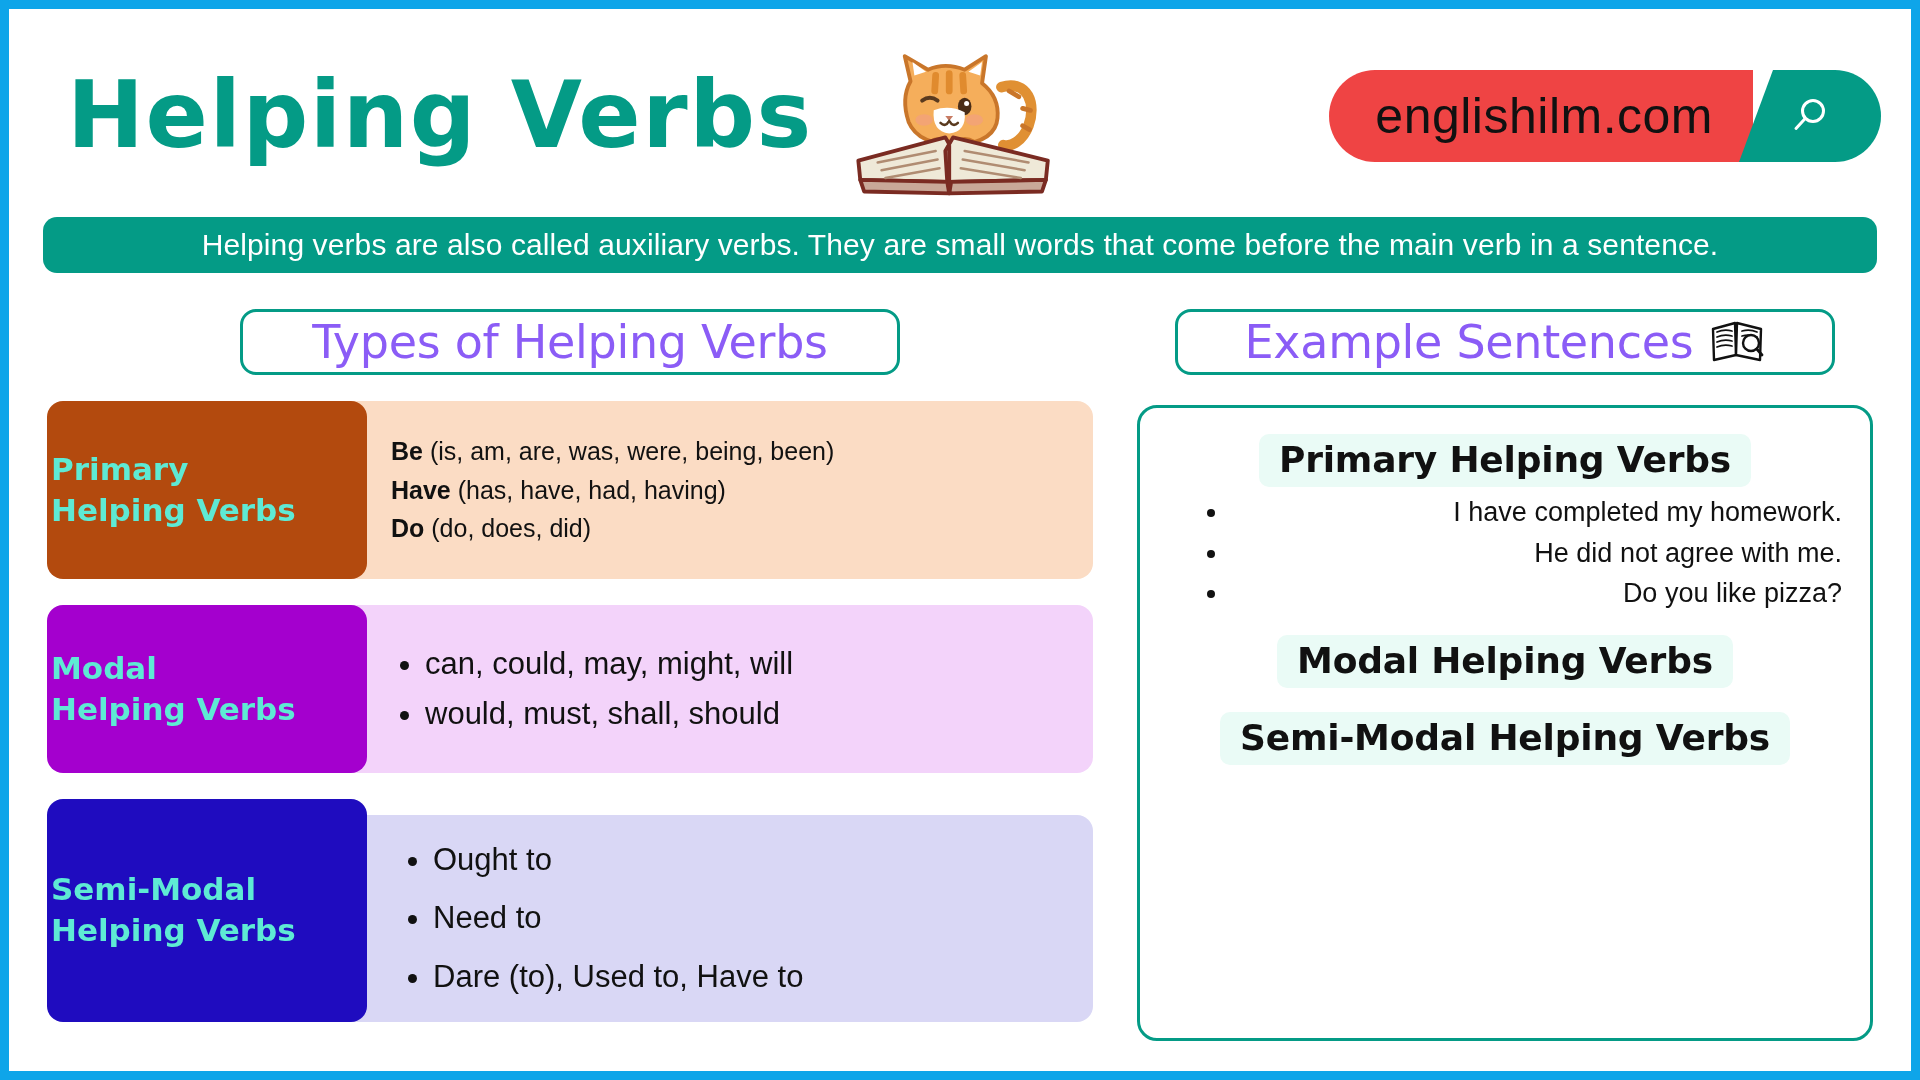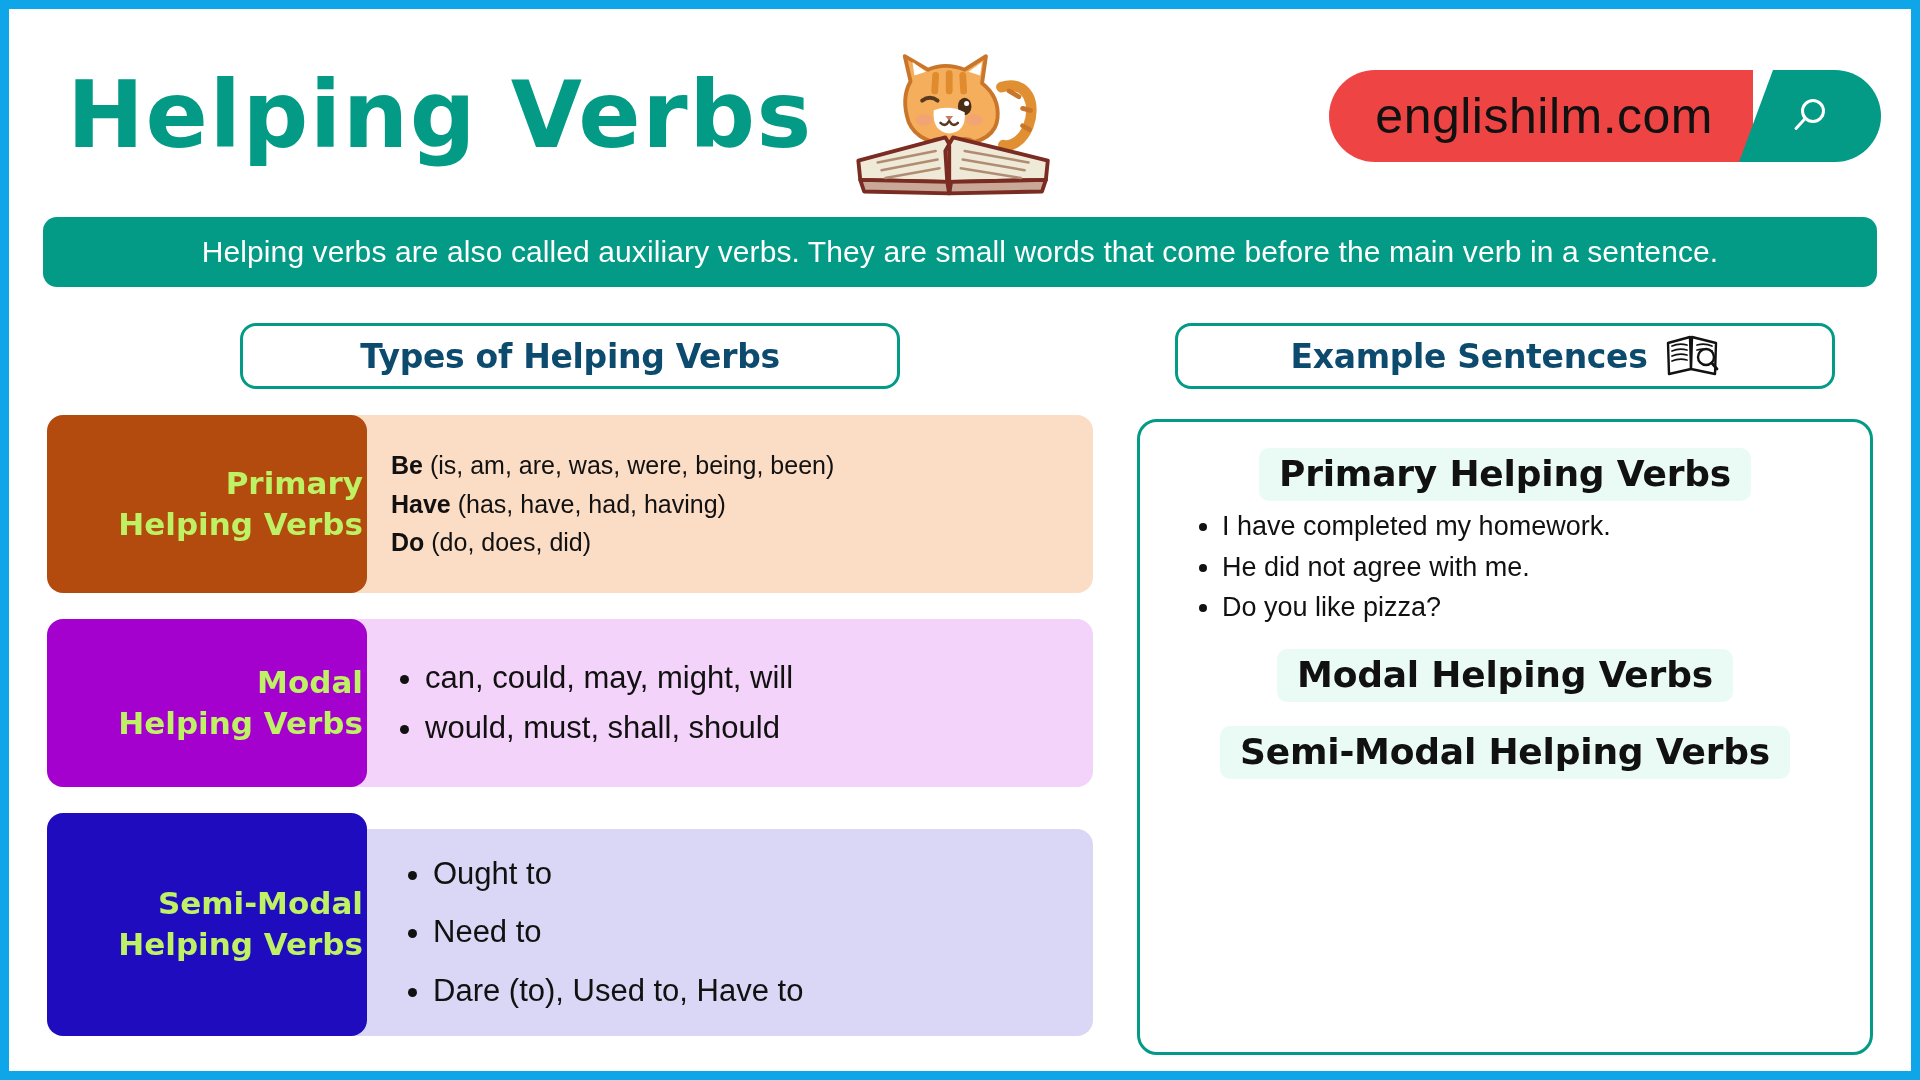--- a/index.html
+++ b/index.html
@@ -99,21 +99,21 @@
     padding: 0;
     cursor: pointer;
   }
   .searchbtn svg { display:block; }
 
   
   .banner {
     margin: 8px 6px 0 6px;
     background: #049B86;
     border-radius: 14px;
-    height: 70px;
+    height: 56px;
     display: flex;
     align-items: center;
     justify-content: center;
     padding: 0 20px;
     box-sizing: border-box;
   }
   .banner span {
     font-family: "Liberation Sans", sans-serif;
     color: #ffffff;
     font-size: 30px;
@@ -142,46 +142,46 @@
     justify-content: center;
     gap: 16px;
     margin: 0 auto;
     box-sizing: border-box;
     background: #ffffff;
   }
   .sechead.left-head  { width: 660px; }
   .sechead.right-head { width: 660px; }
   .sechead .txt {
     font-family: "DejaVu Sans", sans-serif;
-    font-size: 33px;
-    font-weight: 700;
-    color: #0c4a6e;
+    font-size: 46px;
+    font-weight: 400;
+    color: #8b5cf6;
     letter-spacing: -0.3px;
     white-space: nowrap;
   }
   .bookglass { display:block; }
 
   
   .typerow {
     display: flex;
     align-items: stretch;
     border-radius: 16px;
     margin-top: 26px;
     overflow: visible;
   }
   .typerow:first-of-type { margin-top: 30px; }
   .tag {
     width: 320px;
     flex: none;
     border-radius: 16px;
     display: flex;
     flex-direction: column;
-    align-items: flex-end;
+    align-items: flex-start;
     justify-content: center;
-    color: #bef264;
+    color: #5eead4;
     font-family: "DejaVu Sans", sans-serif;
     font-weight: 700;
     font-size: 31px;
     line-height: 1.32;
     text-align: center;
     position: relative;
     z-index: 2;
     box-sizing: border-box;
     padding: 6px 4px;
   }
@@ -248,23 +248,24 @@
     background: #EAFBF6;
     border-radius: 10px;
     padding: 5px 20px 7px 20px;
     font-family: "DejaVu Sans", sans-serif;
     font-weight: 700;
     font-size: 36px;
     color: #111111;
     letter-spacing: -0.2px;
   }
   .exlist {
-    margin: 0;
+    margin: 8px;
     padding-left: 62px;
     list-style: disc;
+    text-align: right;
   }
   .exlist li {
     font-family: "Liberation Sans", sans-serif;
     font-size: 27px;
     line-height: 1.28;
     color: #111111;
     margin-bottom: 6px;
     white-space: nowrap;
   }
   .exgroup.g3 .exlist { padding-left: 72px; }

